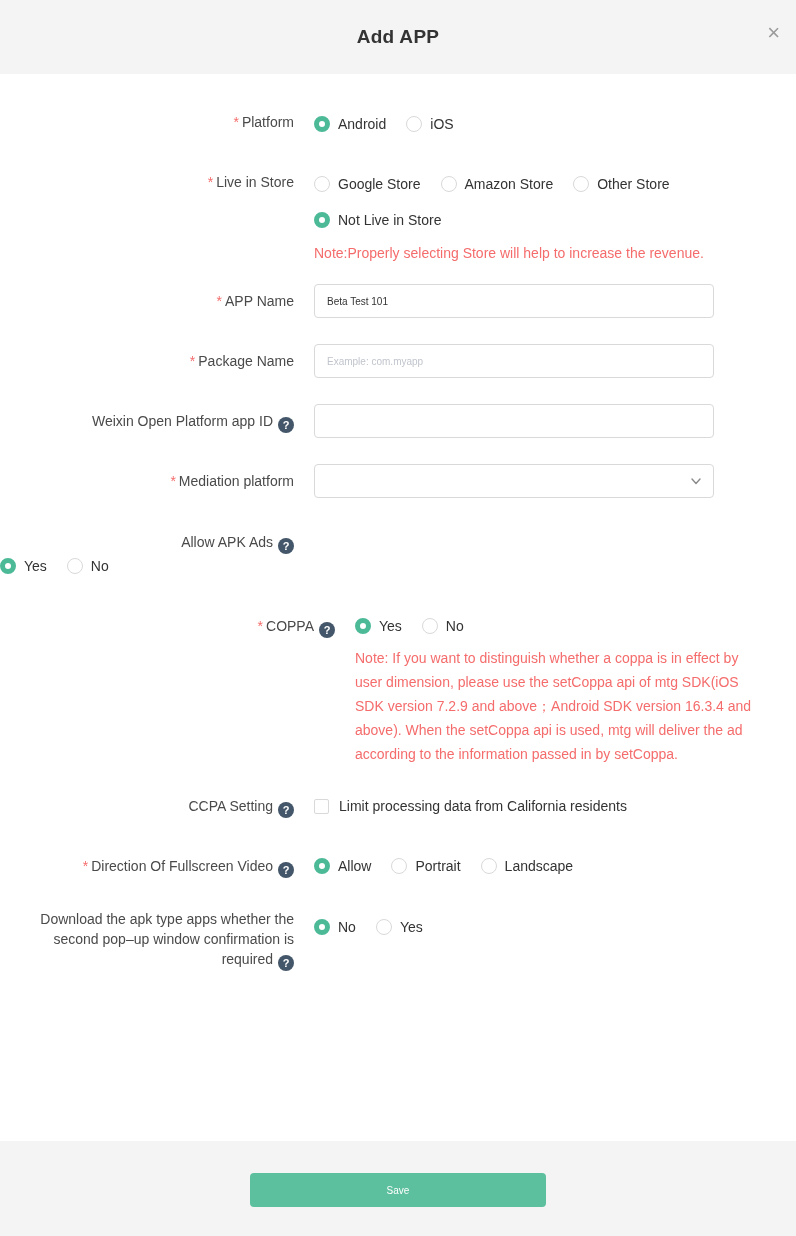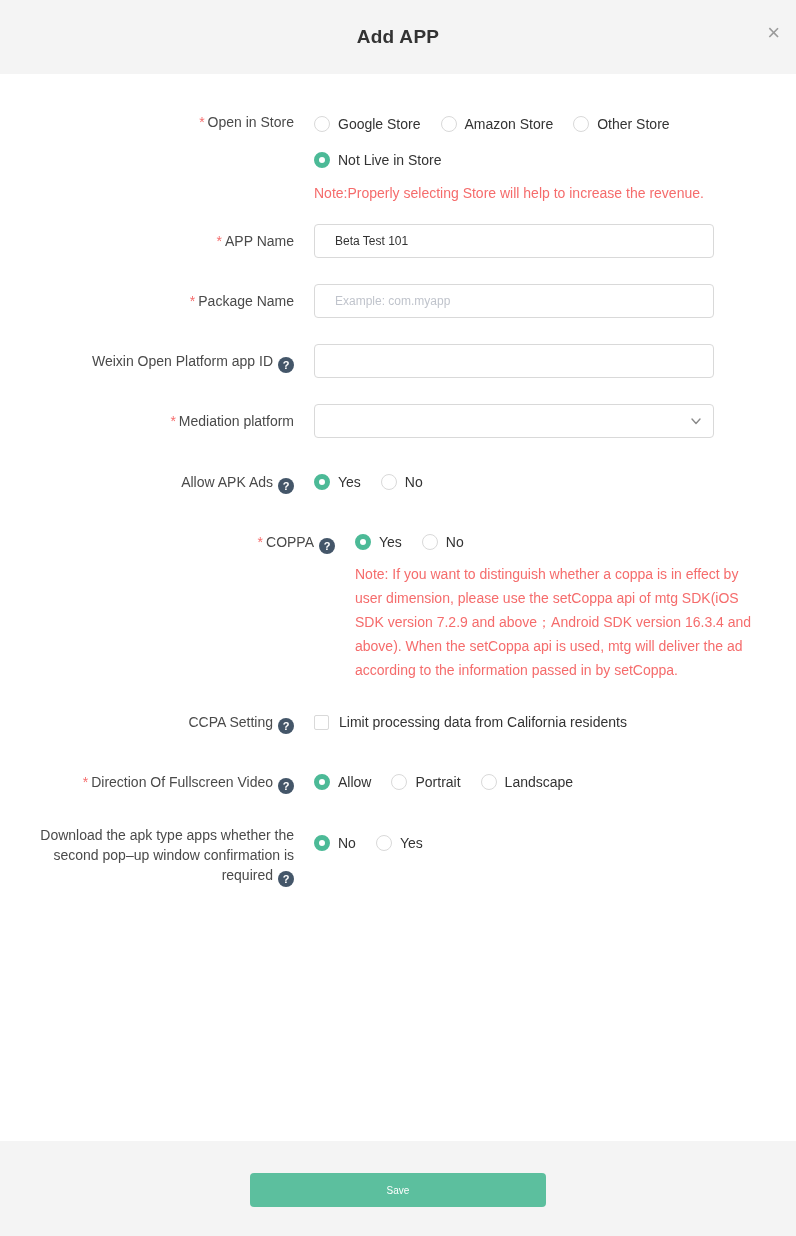--- a/index.html
+++ b/index.html
@@ -37,21 +37,21 @@
   .radio-dot.checked { border:5px solid #4cba97; background:#fff; }
   .radio-text { font-size:14px; color:#333; line-height:20px; }
 
   
   .checkbox-line { display:flex; align-items:center; gap:10px; height:24px; cursor:pointer; }
   .checkbox-box { width:15px; height:15px; border:1px solid #d9d9d9; border-radius:2px;
                   background:#fff; flex:0 0 auto; }
 
   
   .text-input { width:400px; height:34px; border:1px solid #d9d9d9; border-radius:4px;
-                padding:0 20px; font-size:12px; color:#333; outline:none;
+                padding:0 12px; font-size:10px; color:#333; outline:none;
                 font-family:"Liberation Sans", sans-serif; background:#fff; }
   .text-input::placeholder { color:#c0c4cc; }
   .select-box { position:relative; width:400px; height:34px; border:1px solid #d9d9d9;
                 border-radius:4px; background:#fff; cursor:pointer; padding:0 30px 0 12px;
                 line-height:32px; color:#333; }
   .select-chevron { position:absolute; right:11px; top:10px; width:12px; height:12px; }
 
   .note-red { color:#f56c6c; font-size:14px; line-height:26px; }
   .note-red.lh24 { line-height:24px; }
 
@@ -66,23 +66,38 @@
 
 <div class="modal">
 
   <div class="modal-header">
     <div class="modal-title">Add APP</div>
     <div class="close-btn">×</div>
   </div>
 
   <div class="modal-body">
 
+    <div class="form-item" style="margin-bottom:36px;">
+      <div class="label-col"><span class="req">*</span><span>Platform</span></div>
+      <div class="control-col">
+        <div class="radio-line">
+          <div class="radio-option">
+            <span class="radio-dot checked"></span>
+            <span class="radio-text">Android</span>
+          </div>
+          <div class="radio-option">
+            <span class="radio-dot"></span>
+            <span class="radio-text">iOS</span>
+          </div>
+        </div>
+      </div>
+    </div>
 
     <div class="form-item" style="margin-bottom:18px;">
-      <div class="label-col"><span class="req">*</span><span>Open in Store</span></div>
+      <div class="label-col"><span class="req">*</span><span>Live in Store</span></div>
       <div class="control-col">
         <div class="radio-line" style="margin-bottom:12px;">
           <div class="radio-option">
             <span class="radio-dot"></span>
             <span class="radio-text">Google Store</span>
           </div>
           <div class="radio-option">
             <span class="radio-dot"></span>
             <span class="radio-text">Amazon Store</span>
           </div>
@@ -127,21 +142,21 @@
       <div class="control-col">
         <div class="select-box">
           <span></span>
           <svg class="select-chevron" viewBox="0 0 12 12">
               <polyline points="2,4 6,8.5 10,4" fill="none" stroke="#8a8a8a" stroke-width="1.4" stroke-linecap="round" stroke-linejoin="round"></polyline>
             </svg>
         </div>
       </div>
     </div>
 
-    <div class="form-item" style="margin-bottom:36px;">
+    <div class="form-item" style="margin-bottom:36px;flex-direction:column;">
       <div class="label-col" style="padding-top:2px;"><span>Allow APK Ads</span><span class="help-icon">?</span></div>
       <div class="control-col">
         <div class="radio-line">
           <div class="radio-option">
             <span class="radio-dot checked"></span>
             <span class="radio-text">Yes</span>
           </div>
           <div class="radio-option">
             <span class="radio-dot"></span>
             <span class="radio-text">No</span>

